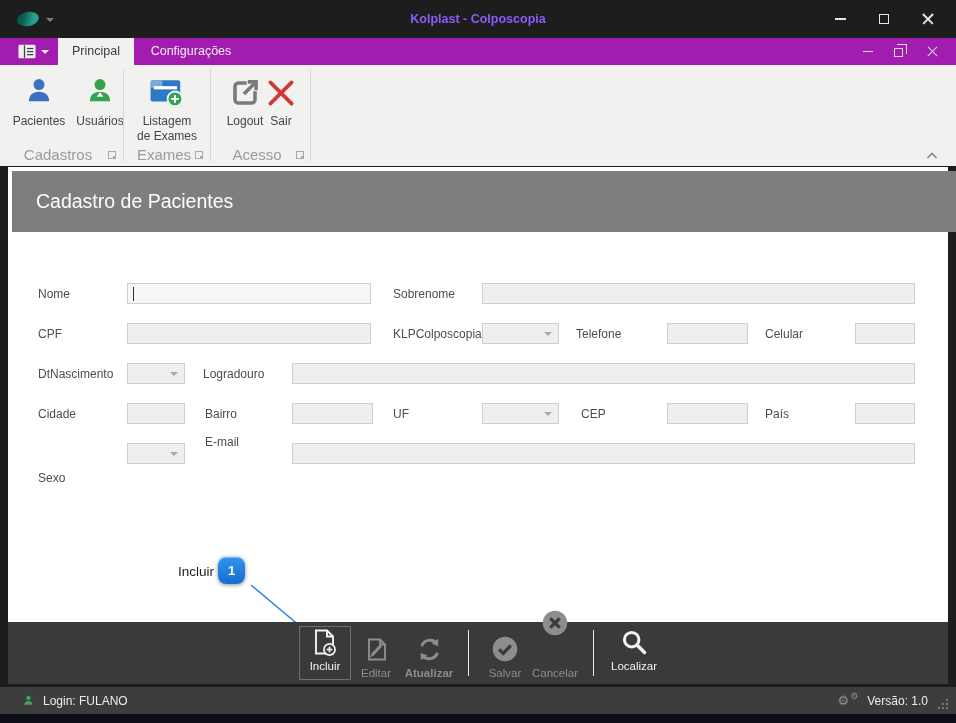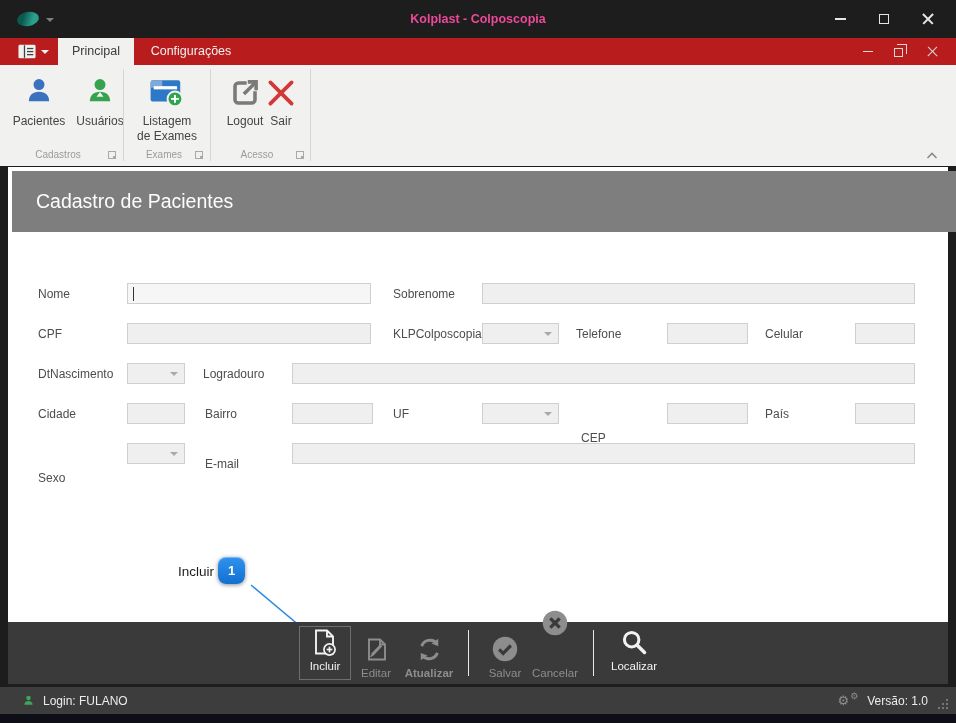--- a/index.html
+++ b/index.html
@@ -7,52 +7,52 @@
   body { font-family:"Liberation Sans", sans-serif; background:#0e0e16; overflow:hidden; }
   .window { position:relative; width:956px; height:723px; background:#1d1d1d; }
 
   
   .titlebar { position:absolute; left:0; top:0; width:956px; height:38px; background:#1d1d1d; }
   .app-logo { position:absolute; left:17px; top:12px; width:22px; height:14px; border-radius:50%;
               background:linear-gradient(115deg,#0a5a4e 30%,#2aa08c 70%); transform:rotate(-10deg); }
   .logo-caret { position:absolute; left:46px; top:18px; width:0; height:0;
               border-left:4px solid transparent; border-right:4px solid transparent; border-top:4px solid #7d7d7d; }
   .title-text { position:absolute; left:0; top:0; width:100%; height:38px; line-height:38px; text-align:center;
-              color:#ec4899; font-size:12.5px; font-weight:700; }
+              color:#8b5cf6; font-size:12.5px; font-weight:700; }
   .tb-controls { position:absolute; right:6px; top:0; height:38px; display:flex; align-items:center; }
   .tb-btn { width:44px; height:38px; display:flex; align-items:center; justify-content:center; }
   .glyph-min { width:11px; height:1.5px; background:#e6e6e6; }
   .glyph-max { width:10px; height:10px; border:1.5px solid #e6e6e6; }
   .glyph-close { position:relative; width:12px; height:12px; }
   .glyph-close:before,.glyph-close:after { content:""; position:absolute; left:-1px; top:5px; width:14px; height:1.6px; background:#e6e6e6; }
   .glyph-close:before { transform:rotate(45deg);} .glyph-close:after { transform:rotate(-45deg); }
 
   
-  .tabrow { position:absolute; left:0; top:38px; width:956px; height:27px; background:#b91c1c; }
+  .tabrow { position:absolute; left:0; top:38px; width:956px; height:27px; background:#a21caf; }
   .appmenu { position:absolute; left:14px; top:3px; width:42px; height:21px; display:flex; align-items:center; gap:5px; padding-left:4px; }
   .appmenu-caret { width:0; height:0; border-left:4px solid transparent; border-right:4px solid transparent; border-top:4px solid #f0f0f0; }
   .tab { position:absolute; top:0; height:27px; line-height:27px; text-align:center; font-size:12.5px; }
   .tab.active { left:58px; width:76px; background:#f1f1f0; color:#3c3c3c; }
   .tab.inactive { left:140px; width:102px; color:#f0f0f0; }
   .tabrow-controls { position:absolute; right:8px; top:0; height:27px; display:flex; align-items:center; }
   .tr-btn { width:32px; height:27px; display:flex; align-items:center; justify-content:center; }
   .glyph-min2 { width:10px; height:1.4px; background:#d9d9d9; }
   .glyph-restore { position:relative; width:9px; height:9px; border:1.3px solid #d9d9d9; margin-top:2px; margin-left:-3px; }
   .glyph-restore:before { content:""; position:absolute; left:2px; top:-5px; width:9px; height:9px; border:1.3px solid #d9d9d9; border-left:none; border-bottom:none; }
   .glyph-close2 { position:relative; width:11px; height:11px; }
   .glyph-close2:before,.glyph-close2:after { content:""; position:absolute; left:-1px; top:5px; width:13px; height:1.4px; background:#d9d9d9; }
   .glyph-close2:before { transform:rotate(45deg);} .glyph-close2:after { transform:rotate(-45deg); }
 
   
   .ribbon { position:absolute; left:0; top:65px; width:956px; height:101px; background:#f1f1f0; }
   .rb-sep { position:absolute; top:4px; width:1px; height:92px; background:#d6d6d4; }
   .rb-button { position:absolute; top:7px; display:flex; flex-direction:column; align-items:center; }
   .rb-button .rb-icon { height:36px; display:flex; align-items:flex-end; justify-content:center; }
   .rb-button .rb-label { margin-top:6px; font-size:12px; color:#444; text-align:center; line-height:15px; }
-  .rb-footer { position:absolute; top:83px; height:16px; font-size:10px; color:#9b9b9b; text-align:center; line-height:14px; }
+  .rb-footer { position:absolute; top:83px; height:16px; font-size:15px; color:#9b9b9b; text-align:center; line-height:14px; }
   .rb-launcher { position:absolute; top:86px; width:8px; height:8px; border:1px solid #a9a9a9; }
   .rb-launcher:before { content:""; position:absolute; right:-1px; bottom:-1px; width:3px; height:3px; background:#a9a9a9; }
   .rb-collapse { position:absolute; right:18px; top:81px; }
 
   
   .main { position:absolute; left:8px; top:167px; width:940px; height:455px; background:#ffffff; }
   .page-header { position:absolute; left:4px; top:4px; width:954px; height:61px; background:#7e7e7e;padding-left:31px; }
   .page-header .ph-text { position:absolute; left:24px; top:0; height:61px; line-height:61px; color:#fdfdfd; font-size:19.5px; font-weight:400; }
 
   .f-label { position:absolute; font-size:12px; color:#4d4d4d; height:16px; line-height:16px; }
@@ -240,28 +240,28 @@
     <div class="f-combo" style="left:119px; top:196px; width:58px;"></div>
     <div class="f-label" style="left:195px; top:199px;">Logradouro</div>
     <div class="f-input" style="left:284px; top:196px; width:623px;"></div>
 
     <div class="f-label" style="left:30px; top:239px;">Cidade</div>
     <div class="f-input" style="left:119px; top:236px; width:58px;"></div>
     <div class="f-label" style="left:197px; top:239px;">Bairro</div>
     <div class="f-input" style="left:284px; top:236px; width:81px;"></div>
     <div class="f-label" style="left:385px; top:239px;">UF</div>
     <div class="f-combo" style="left:474px; top:236px; width:77px;"></div>
-    <div class="f-label" style="left:573px; top:239px;margin-top:24px;">CEP</div>
+    <div class="f-label" style="left:573px; top:239px;">CEP</div>
     <div class="f-input" style="left:659px; top:236px; width:81px;"></div>
     <div class="f-label" style="left:757px; top:239px;">País</div>
     <div class="f-input" style="left:847px; top:236px; width:60px;"></div>
 
     <div class="f-label" style="left:30px; top:279px;margin-top:24px;">Sexo</div>
     <div class="f-combo" style="left:119px; top:276px; width:58px;"></div>
-    <div class="f-label" style="left:197px; top:289px;">E-mail</div>
+    <div class="f-label" style="left:197px; top:267px;">E-mail</div>
     <div class="f-input" style="left:284px; top:276px; width:623px;"></div>
 
     <div class="anno-label">Incluir</div>
     <div class="anno-badge">1</div>
     <svg class="anno-line" viewBox="0 0 170 110">
       <line x1="81" y1="40" x2="143" y2="92" stroke="#2b8ae0" stroke-width="1.6"></line>
       <circle cx="143" cy="92" r="6" fill="#1a82e2"></circle>
     </svg>
   </div>
 

